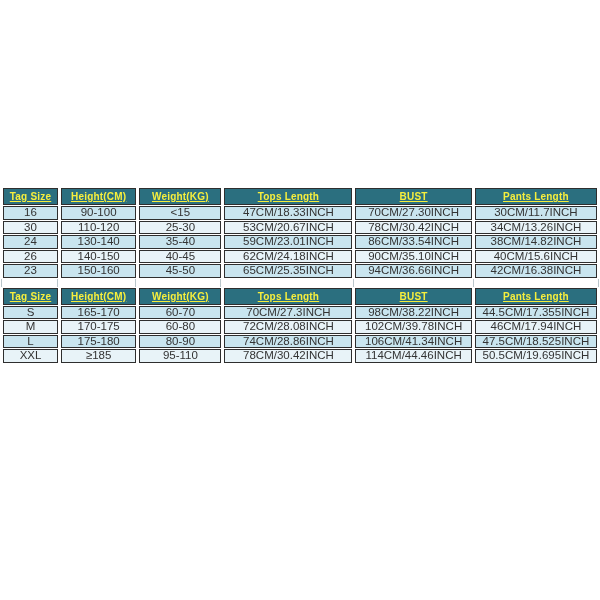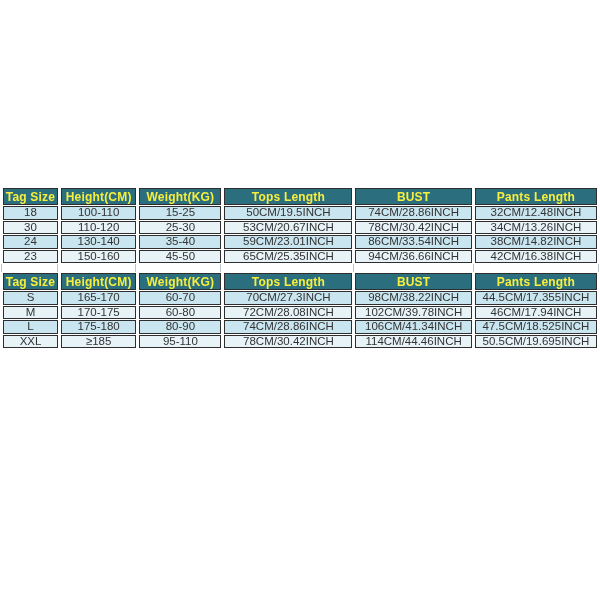--- a/index.html
+++ b/index.html
@@ -36,24 +36,25 @@
     border:1.5px solid var(--border);
     padding:0;
     text-align:center;
     vertical-align:middle;
     overflow:hidden;
     white-space:nowrap;
   }
   table.size-table th{
     background:var(--header-bg);
     color:var(--header-text);
-    font-size:12px;
+    font-size:10px;
     font-weight:bold;
     height:15px;
     letter-spacing:0.2px;
+    text-decoration:underline;
   }
   table.size-table td{
     font-size:11.5px;
     color:var(--text);
     height:11.5px;
     line-height:1;
   }
   table.size-table tbody tr:nth-child(odd) td{ background:var(--row-a); }
   table.size-table tbody tr:nth-child(even) td{ background:var(--row-b); }
 
@@ -96,42 +97,50 @@
           <th>Tag Size</th>
           <th>Height(CM)</th>
           <th>Weight(KG)</th>
           <th>Tops Length</th>
           <th>BUST</th>
           <th>Pants Length</th>
         </tr>
       </thead>
     <tbody>
         <tr>
-          <td>18</td>
-          <td>100-110</td>
-          <td>15-25</td>
-          <td>50CM/19.5INCH</td>
-          <td>74CM/28.86INCH</td>
-          <td>32CM/12.48INCH</td>
+          <td>16</td>
+          <td>90-100</td>
+          <td>&lt;15</td>
+          <td>47CM/18.33INCH</td>
+          <td>70CM/27.30INCH</td>
+          <td>30CM/11.7INCH</td>
         </tr>
         <tr>
           <td>30</td>
           <td>110-120</td>
           <td>25-30</td>
           <td>53CM/20.67INCH</td>
           <td>78CM/30.42INCH</td>
           <td>34CM/13.26INCH</td>
         </tr>
         <tr>
           <td>24</td>
           <td>130-140</td>
           <td>35-40</td>
           <td>59CM/23.01INCH</td>
           <td>86CM/33.54INCH</td>
           <td>38CM/14.82INCH</td>
+        </tr>
+        <tr>
+          <td>26</td>
+          <td>140-150</td>
+          <td>40-45</td>
+          <td>62CM/24.18INCH</td>
+          <td>90CM/35.10INCH</td>
+          <td>40CM/15.6INCH</td>
         </tr>
         <tr>
           <td>23</td>
           <td>150-160</td>
           <td>45-50</td>
           <td>65CM/25.35INCH</td>
           <td>94CM/36.66INCH</td>
           <td>42CM/16.38INCH</td>
         </tr>
       </tbody>

